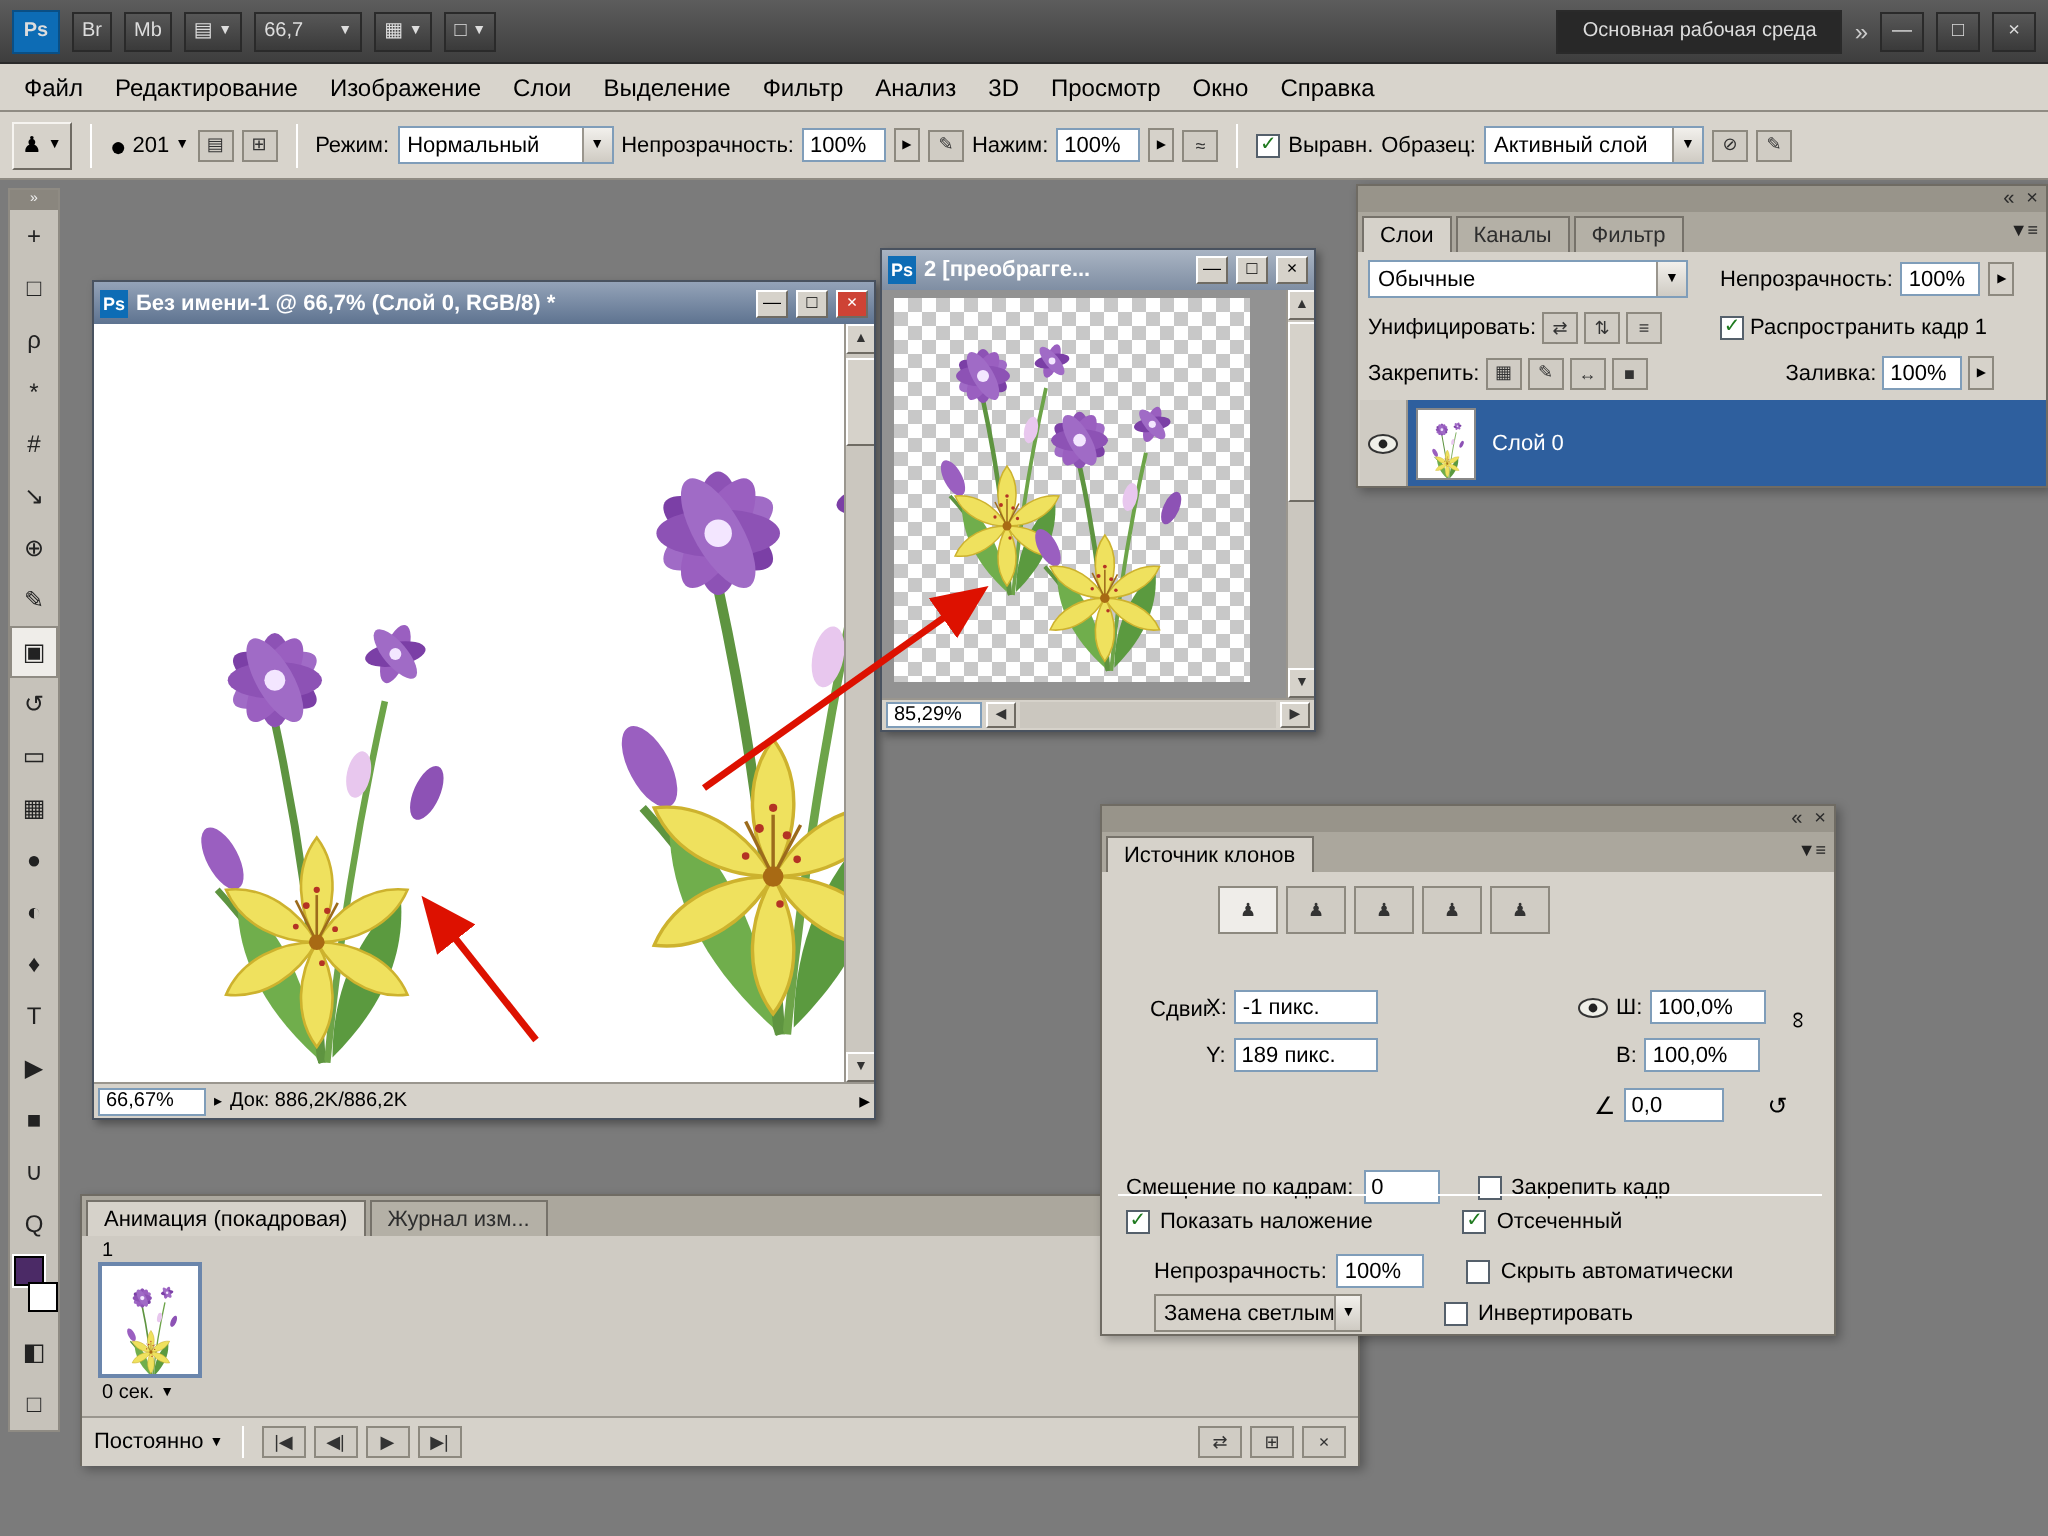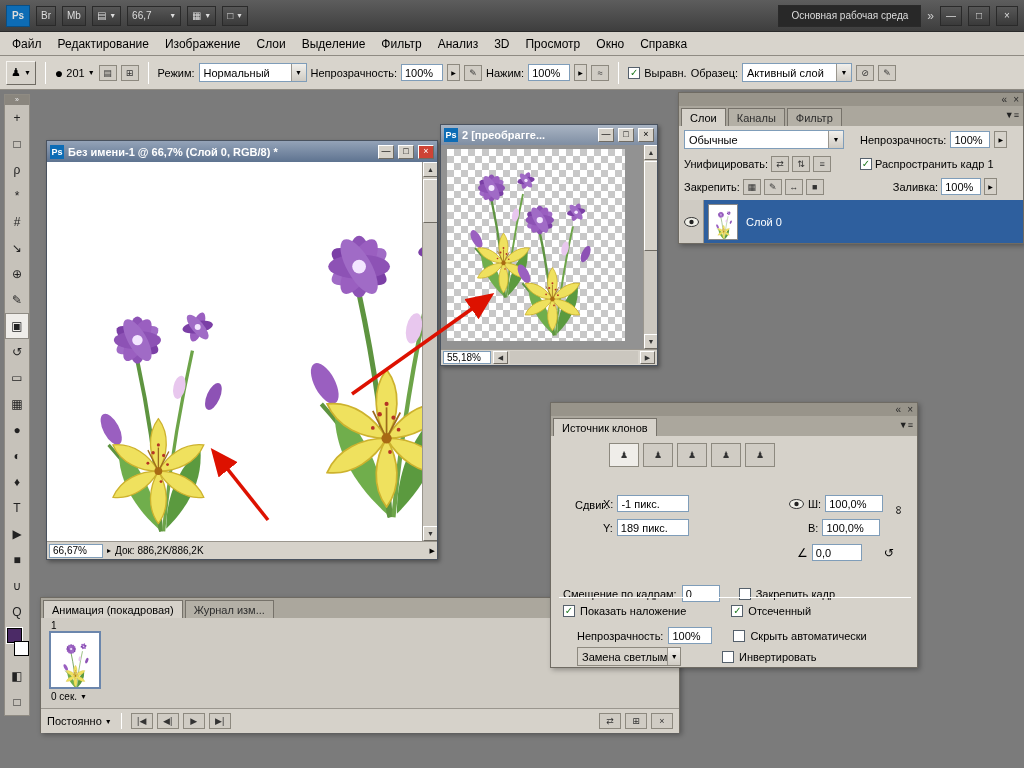--- a/index.html
+++ b/index.html
@@ -327,21 +327,21 @@
           </svg>
       </div>
       <div class="vscroll" style="width:14px">
         <div class="sbtn abs" style="top:0;width:14px;">▲</div>
         <div class="sthumb" style="top:16px;width:14px;height:90px;"></div>
         <div class="sbtn abs" style="bottom:0;width:14px;">▼</div>
       </div>
     </div>
     <div class="statusbar" style="height:16px;gap:2px;">
       <div class="inset" style="width:48px;height:13px;font-size:10px;">
-          <span>55,18%</span>
+          <span>85,29%</span>
         </div>
       <div class="sbtn" style="height:13px;line-height:11px;">◀</div>
       <div style="flex:1;height:13px;background:#cbc7bf;"></div>
       <div class="sbtn" style="height:13px;line-height:11px;">▶</div>
     </div>
   </div>
 
   <div class="panel" style="left:678px;top:92px;width:346px;height:152px;">
     <div class="pgrip">
       <span>«</span>

